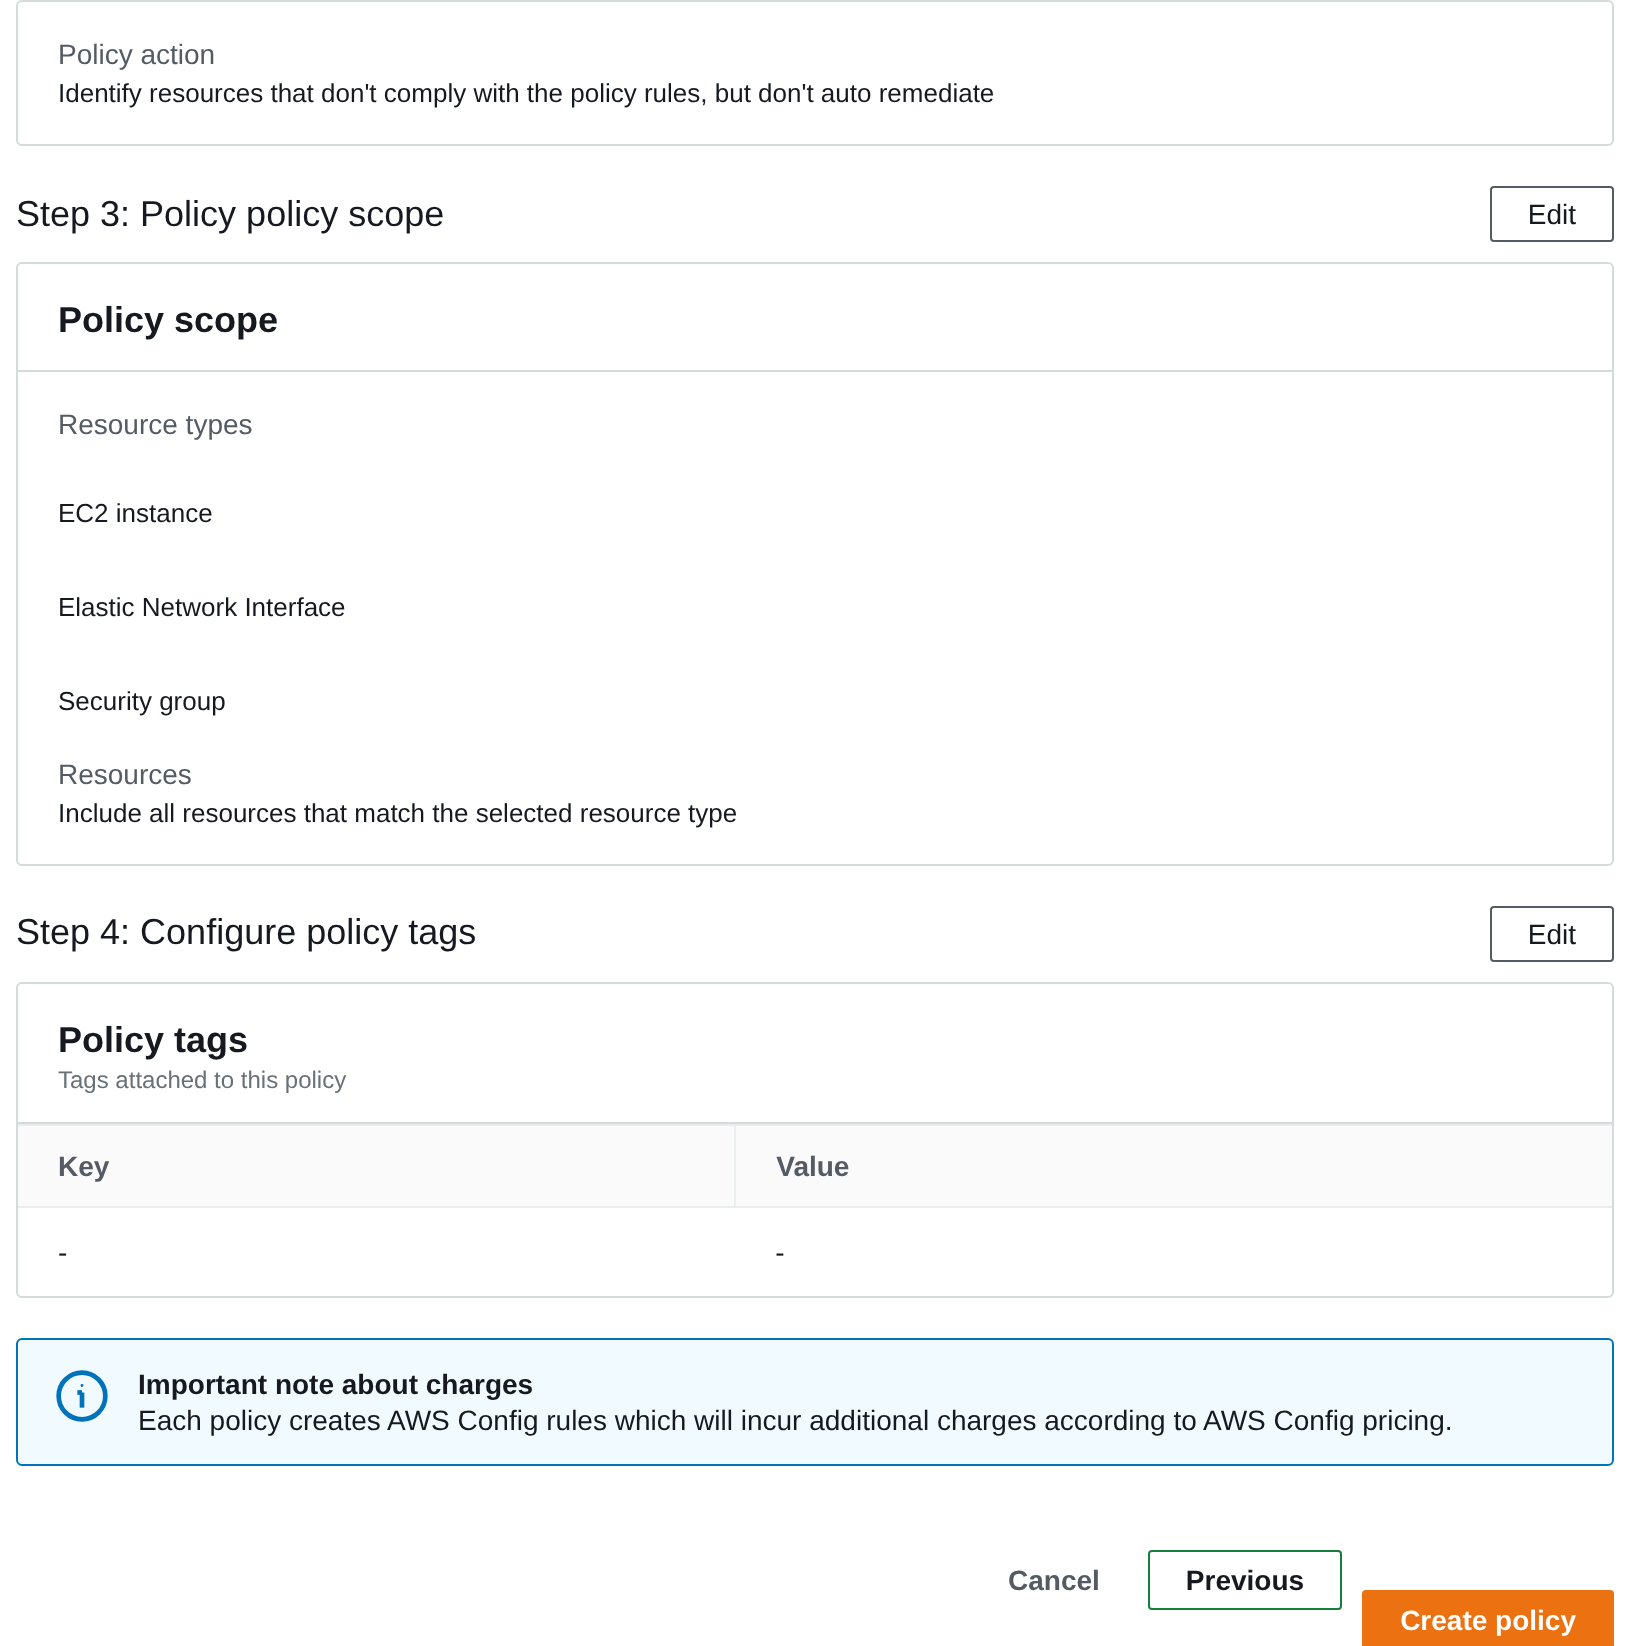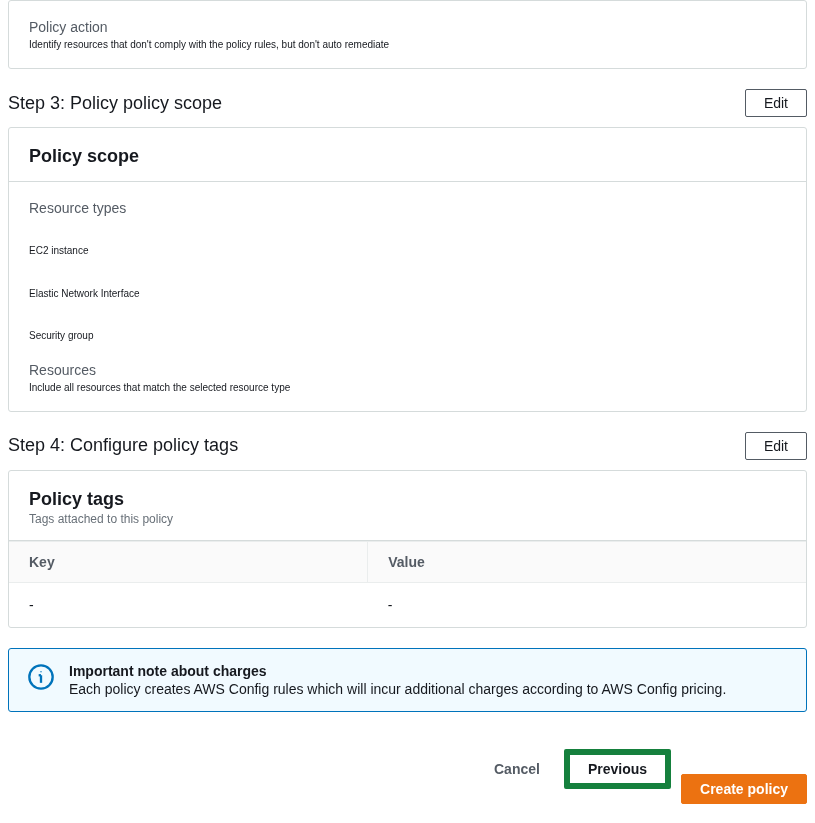--- a/index.html
+++ b/index.html
@@ -18,21 +18,21 @@
     margin-bottom: 20px;
   }
   .card-inner { padding: 18px 20px; }
   .label-muted {
     color: #545b64;
     font-size: 14px;
     margin-bottom: 4px;
   }
   .value-text {
     color: #16191f;
-    font-size: 10px;
+    font-size: 13px;
   }
   .step-header {
     display: flex;
     justify-content: space-between;
     align-items: center;
     margin: 12px 0 10px 0;
   }
   .step-title {
     font-size: 18px;
     font-weight: 400;
@@ -117,21 +117,21 @@
   .btn-link {
     background: none;
     border: none;
     color: #545b64;
     font-size: 14px;
     font-weight: 700;
     padding: 6px 14px;
     cursor: pointer;
   }
   .btn-secondary {
-    border: 6px solid #15803d;
+    border: 1px solid #15803d;
     background: #fff;
     color: #16191f;
     font-size: 14px;
     font-weight: 700;
     padding: 6px 18px;
     border-radius: 2px;
     cursor: pointer;
   }
   .btn-primary {
     border: 1px solid #ec7211;

